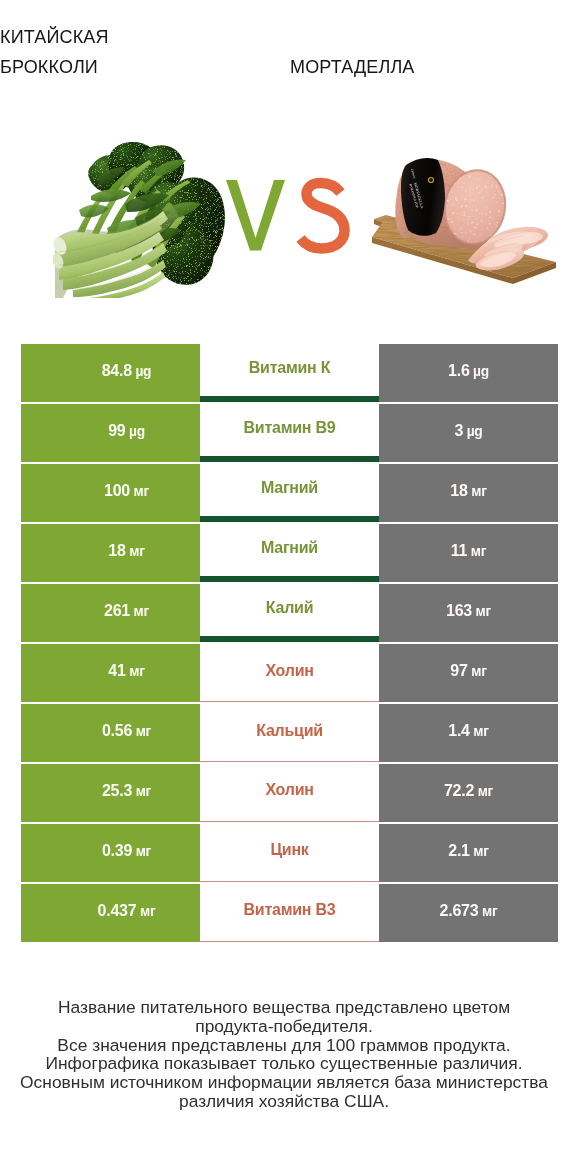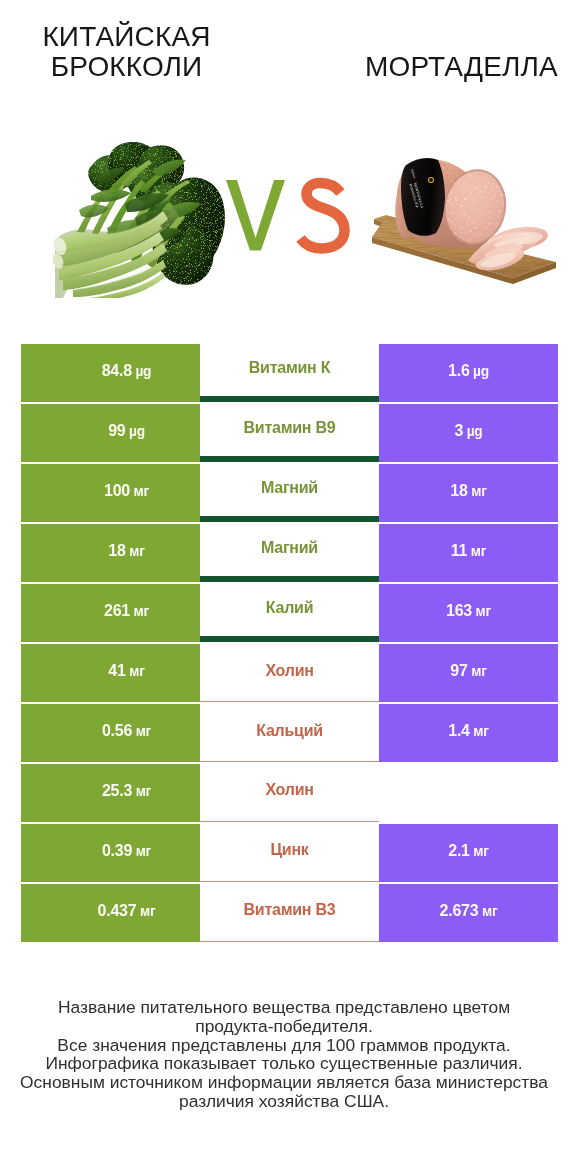--- a/index.html
+++ b/index.html
@@ -2,40 +2,40 @@
 <html lang="ru"><head>
 <meta charset="utf-8">
 <title>Китайская брокколи vs Мортаделла</title>
 <style>
   html,body{margin:0;padding:0;}
   body{width:580px;height:1174px;background:#ffffff;font-family:"Liberation Sans",sans-serif;-webkit-font-smoothing:antialiased;overflow:hidden;position:relative;}
   .page{position:relative;width:580px;height:1174px;}
 
   
   .header{position:absolute;left:0;top:0;width:580px;height:110px;}
-  .title{position:absolute;color:#161616;font-size:28px;line-height:30px;font-weight:400;text-align:center;letter-spacing:0.15px;}
+  .title{position:absolute;color:#161616;font-size:18px;line-height:30px;font-weight:400;text-align:left;letter-spacing:0.15px;}
   .title-left{left:0;top:22px;width:253px;}
   .title-right{left:290px;top:52px;width:343px;}
 
   
   .hero{position:absolute;left:0;top:0;width:580px;height:330px;}
   .broc-img{position:absolute;left:53px;top:142px;width:180px;height:156px;}
   .mort-img{position:absolute;left:370px;top:145px;width:190px;height:145px;}
   .vs{position:absolute;left:220px;top:172px;width:132px;height:84px;overflow:visible;}
   .vs .v{fill:#7fa734;}
   .vs .s{stroke:#e3663f;}
 
   
   .table{position:absolute;left:21px;top:344px;width:537px;}
   .row{display:flex;height:58.2px;margin-bottom:1.8px;}
   .cell{display:flex;align-items:center;justify-content:center;width:179px;height:58.2px;box-sizing:border-box;font-size:16px;font-weight:700;letter-spacing:-0.25px;}
   .cell span.txt{position:relative;top:-2px;}
   .cell .u{font-size:0.86em;}
   .cell.left{background:#7fa734;color:#fbfdf4;padding-left:32px;}
-  .cell.right{background:#8b5cf6;color:#fdf8f5;}
+  .cell.right{background:#737373;color:#fdf8f5;}
   .cell.mid{background:#ffffff;}
   .row.green .cell.mid{color:#799339;border-bottom:6px solid #14532d;}
   .row.orange .cell.mid{color:#c4654a;border-bottom:1px solid #c09184;}
 
   
   .footer{position:absolute;left:0;top:998px;width:568px;text-align:center;color:#2f2f2f;font-size:17.4px;line-height:18.75px;}
   .footer div{white-space:nowrap;}
 </style>
 </head>
 <body>
@@ -401,20 +401,23 @@
           <span class="txt">1.4<span class="u">&nbsp;мг</span></span>
         </div>
       </div>
       <div class="row orange">
         <div class="cell left">
           <span class="txt">25.3<span class="u">&nbsp;мг</span></span>
         </div>
         <div class="cell mid">
           <span class="txt">Холин</span>
         </div>
+        <div class="cell right">
+          <span class="txt">72.2<span class="u">&nbsp;мг</span></span>
+        </div>
       </div>
       <div class="row orange">
         <div class="cell left">
           <span class="txt">0.39<span class="u">&nbsp;мг</span></span>
         </div>
         <div class="cell mid">
           <span class="txt">Цинк</span>
         </div>
         <div class="cell right">
           <span class="txt">2.1<span class="u">&nbsp;мг</span></span>

